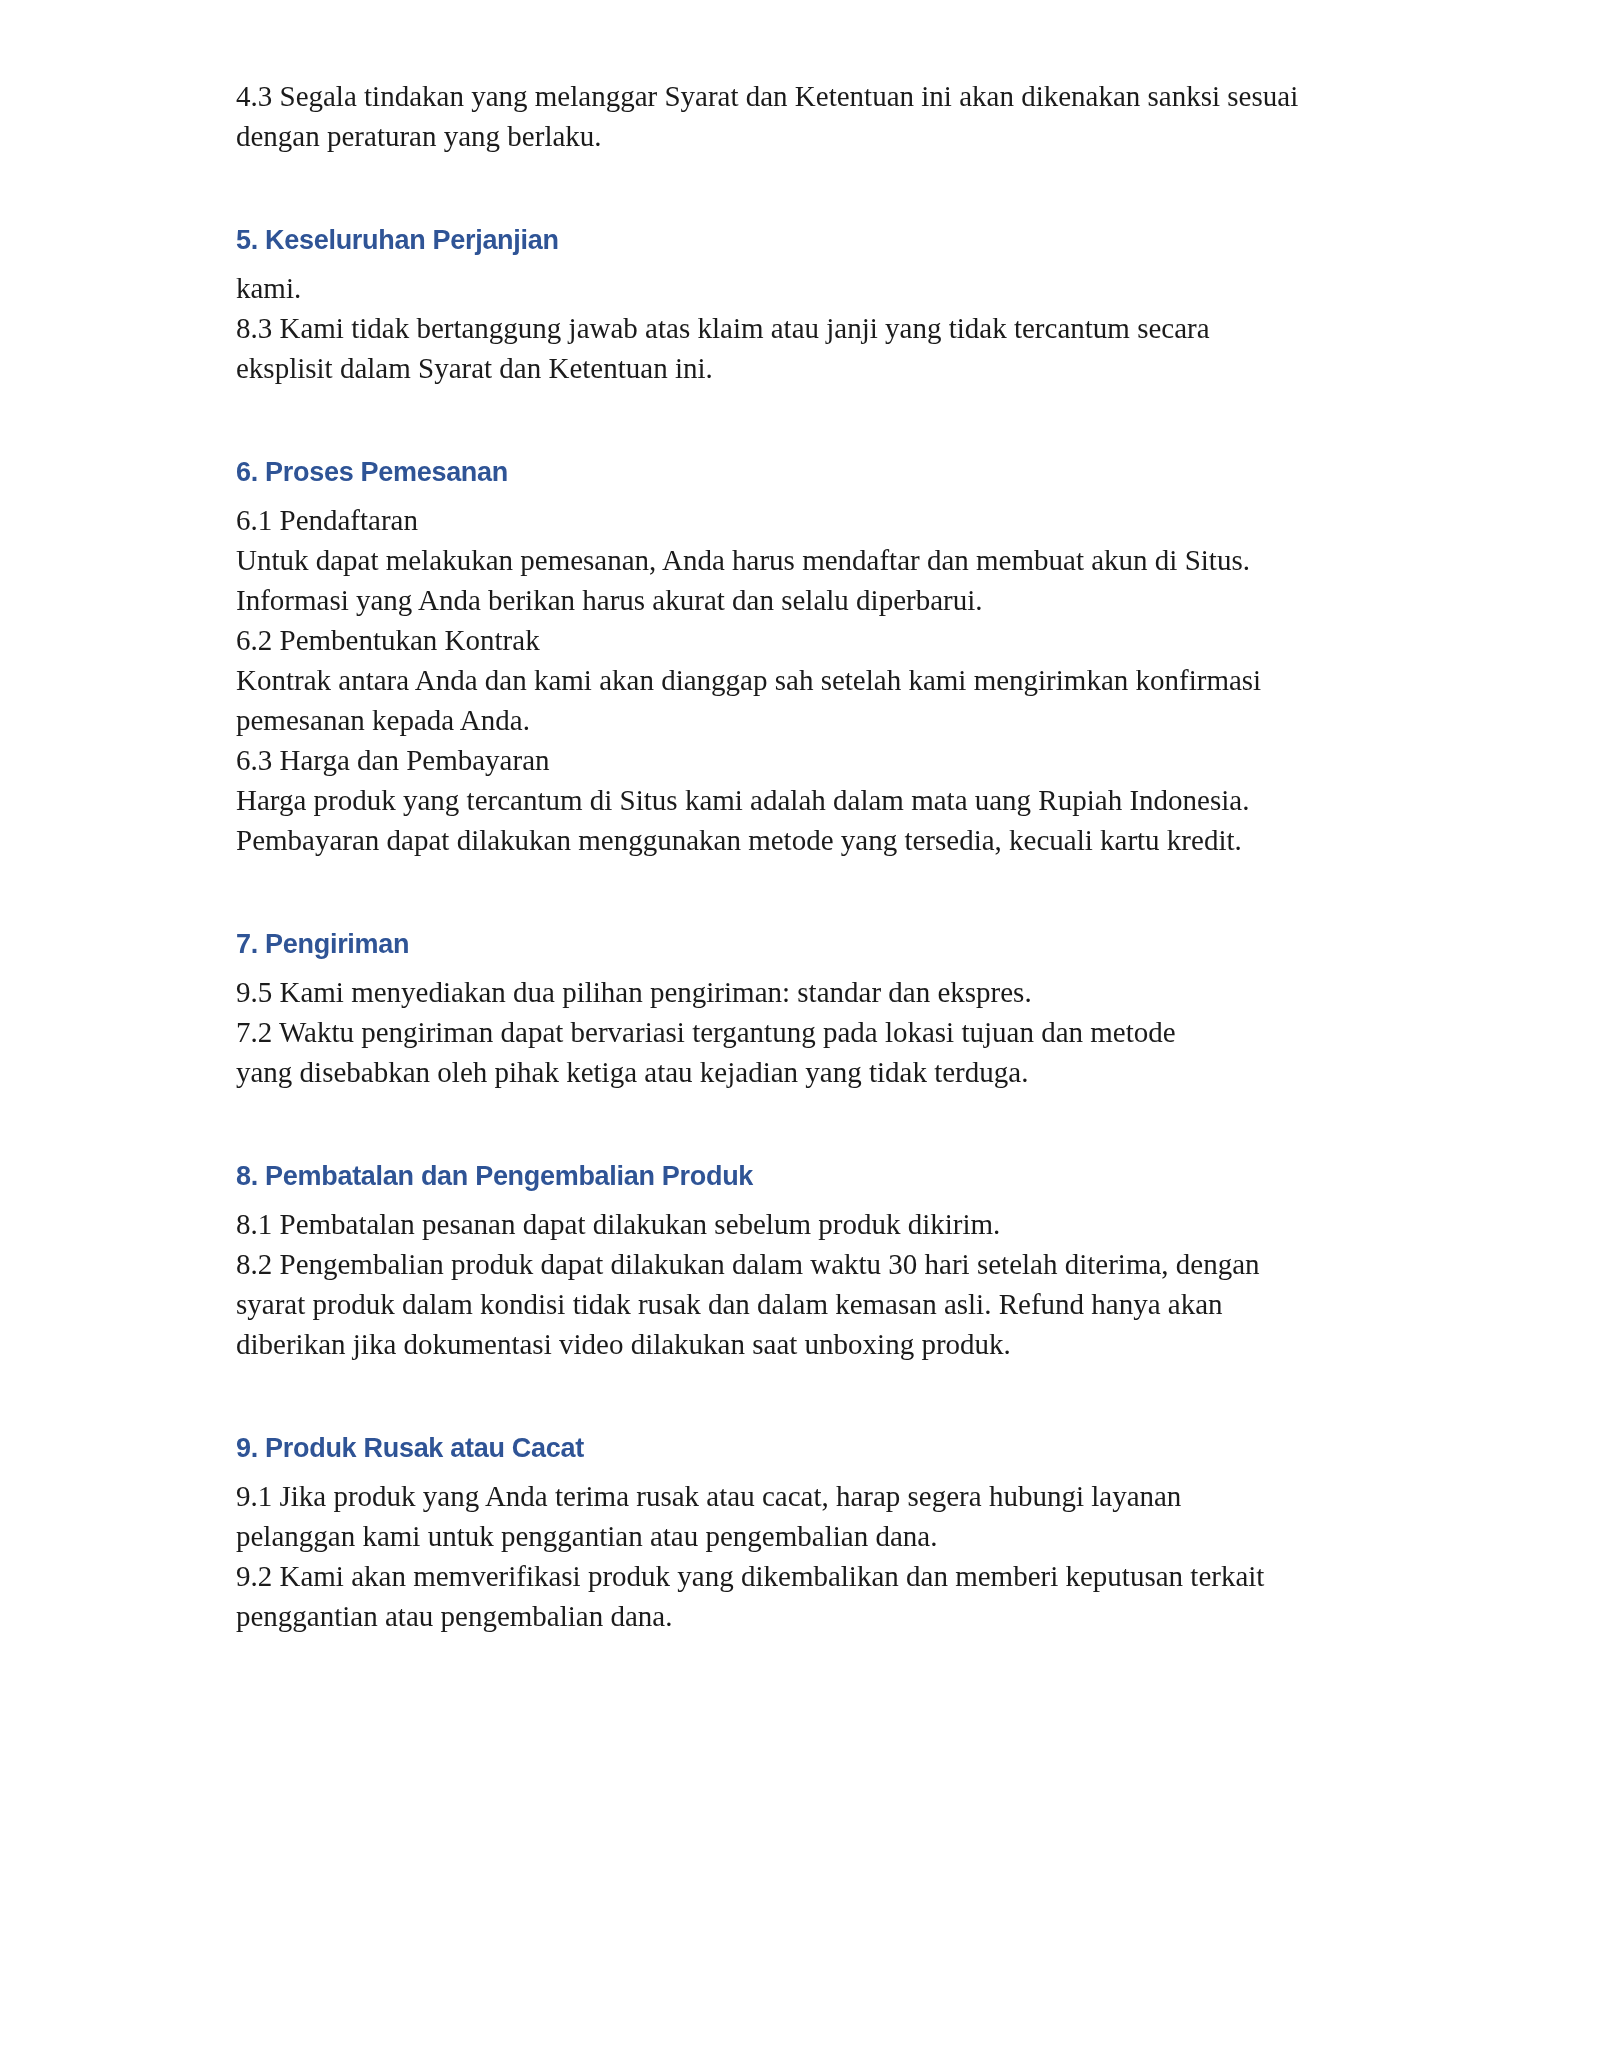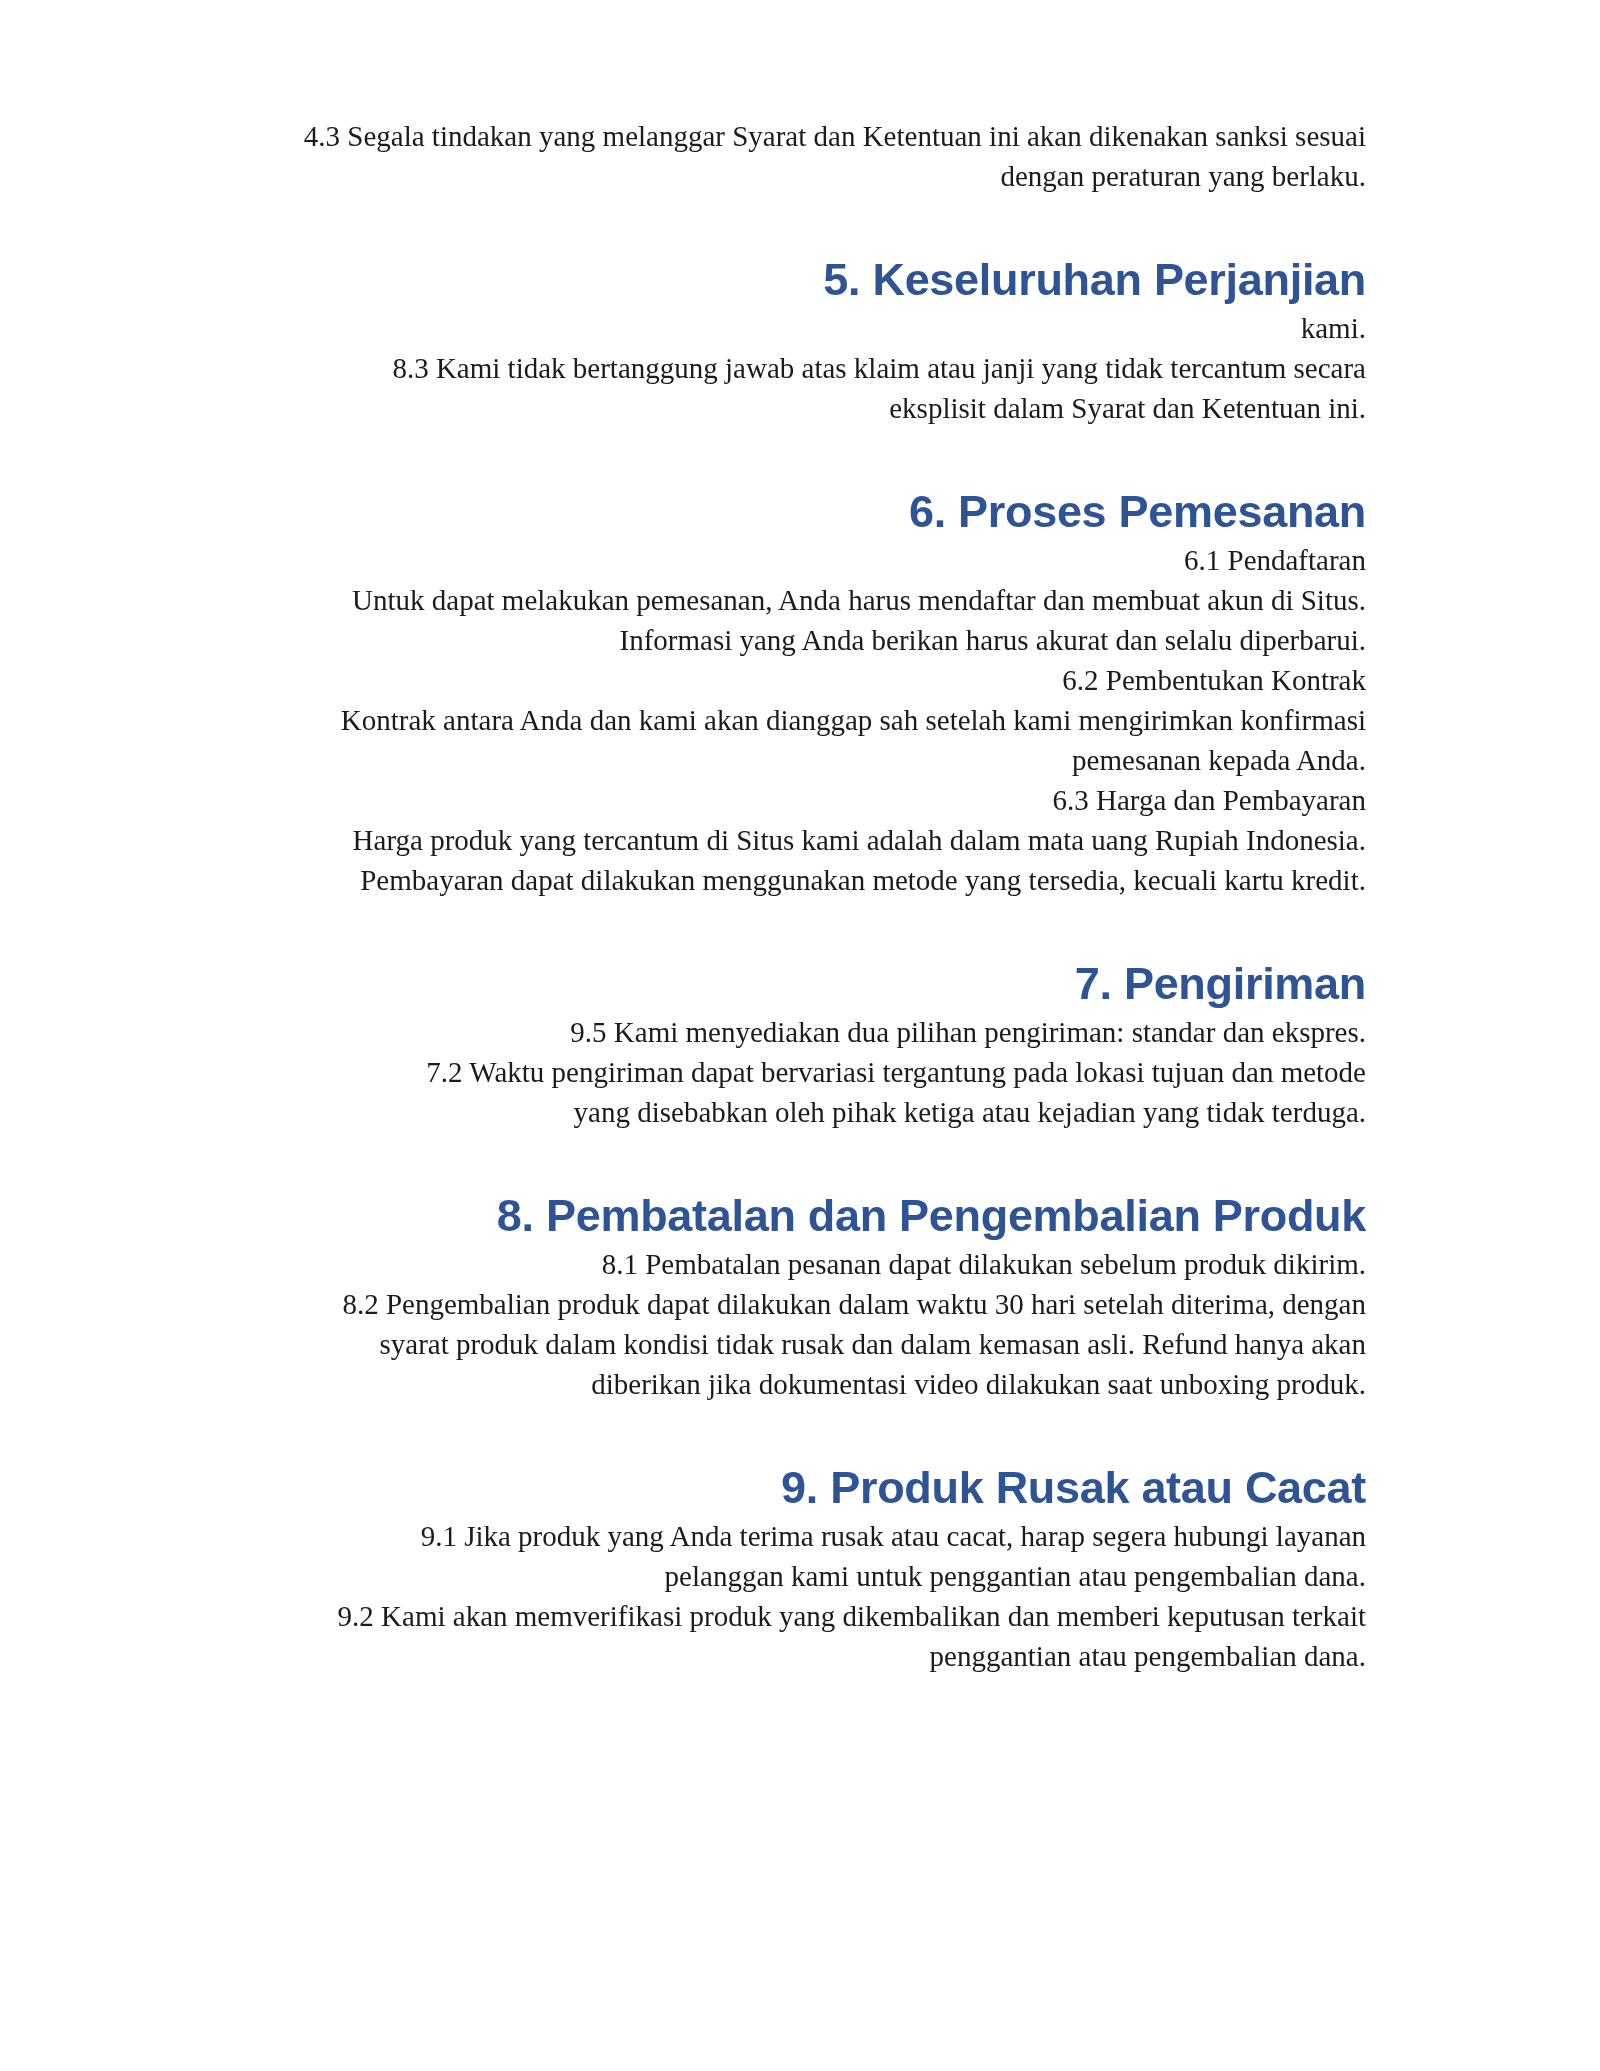--- a/index.html
+++ b/index.html
@@ -12,39 +12,38 @@
     width: 1600px;
     height: 2071px;
     background: #ffffff;
     overflow: hidden;
   }
   .content {
     position: absolute;
     left: 236px;
     top: 0;
     width: 1130px;
-    padding-top: 116px;
-    text-align: right;
+    padding-top: 76px;
   }
   .para {
     margin: 0;
     font-family: "Liberation Serif", "DejaVu Serif", serif;
     font-size: 29px;
     line-height: 40px;
     color: #1b1b1b;
   }
   .para .line {
     display: block;
     white-space: nowrap;
   }
   .section .heading {
     margin: 62px 0 6px 0;
     font-family: "Liberation Sans", "DejaVu Sans", sans-serif;
     font-weight: bold;
-    font-size: 45px;
+    font-size: 27px;
     line-height: 44px;
     letter-spacing: -0.3px;
     color: var(--heading-color, #2F5496);
   }
 </style>
 </head>
 <body>
 
 <div class="page">
   <div class="content">

